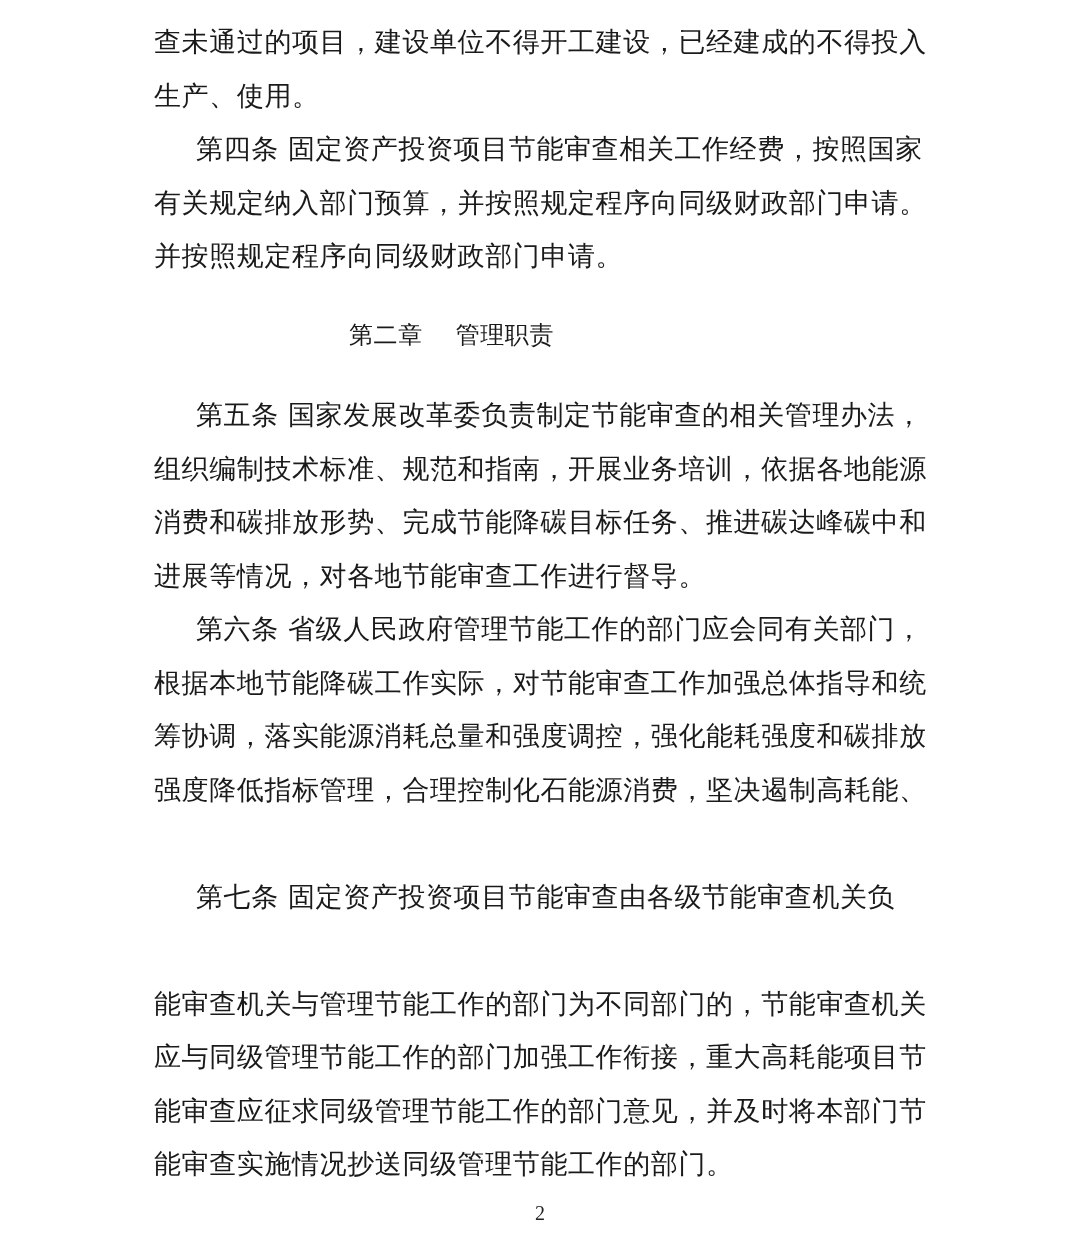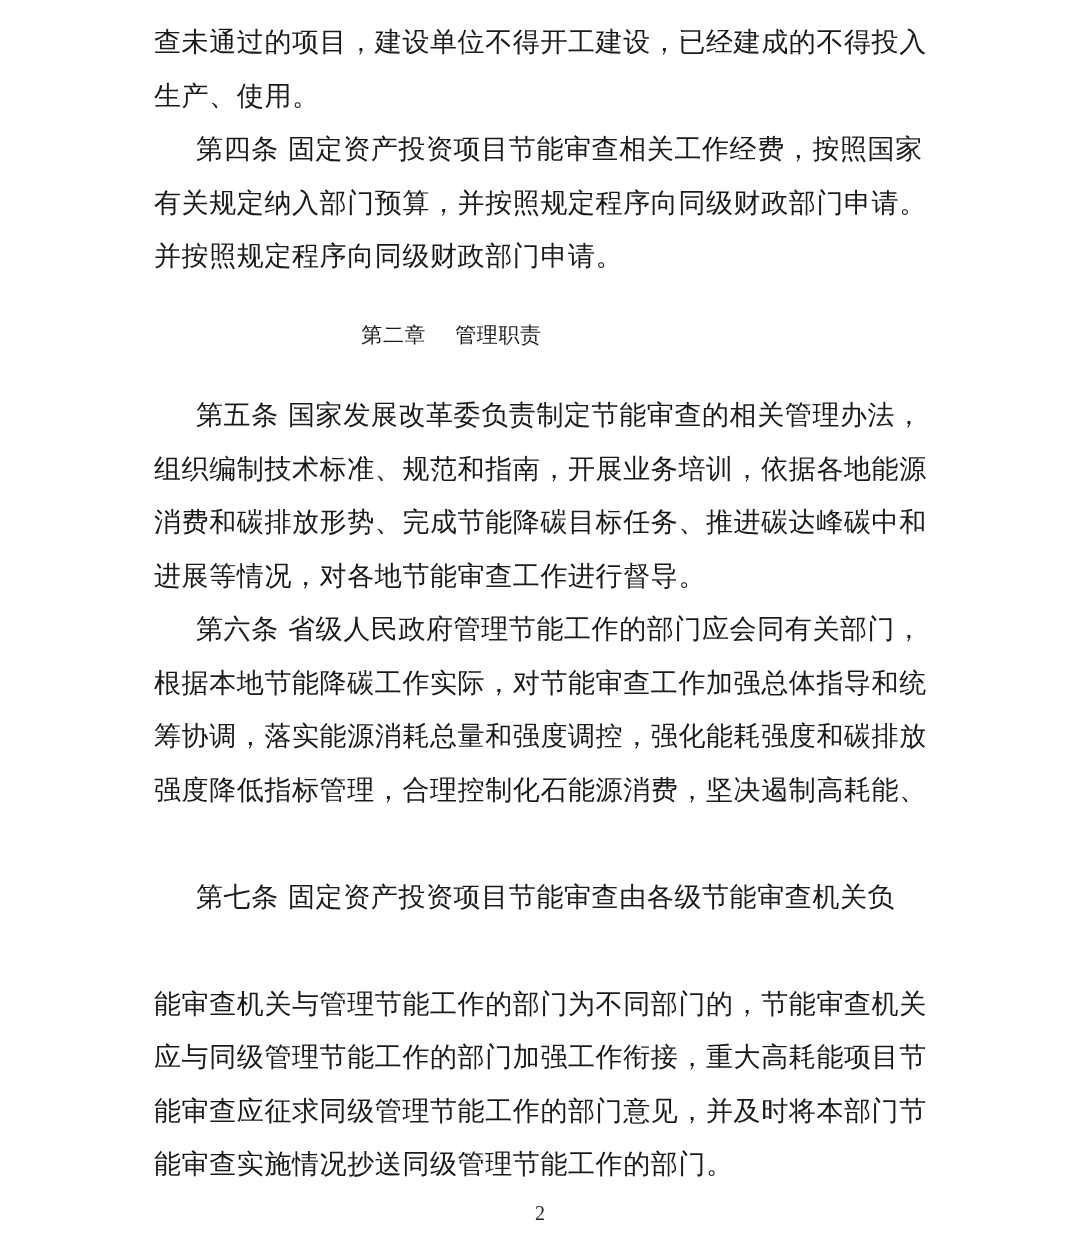--- a/index.html
+++ b/index.html
@@ -29,21 +29,21 @@
       line-height: 34px;
       white-space: nowrap;
       letter-spacing: 0.6px;
     }
     .line.indent { left: 184px; width: 736px; margin-left: 12px; }
     .chapter {
       position: absolute;
       left: 0;
       width: 903px;
       text-align: center;
-      font-size: 21px;
+      font-size: 24px;
       line-height: 34px;
       white-space: pre;
       letter-spacing: 0.6px;
     }
     .page-number {
       position: absolute;
       left: 0;
       width: 1080px;
       text-align: center;
       top: 1201px;

